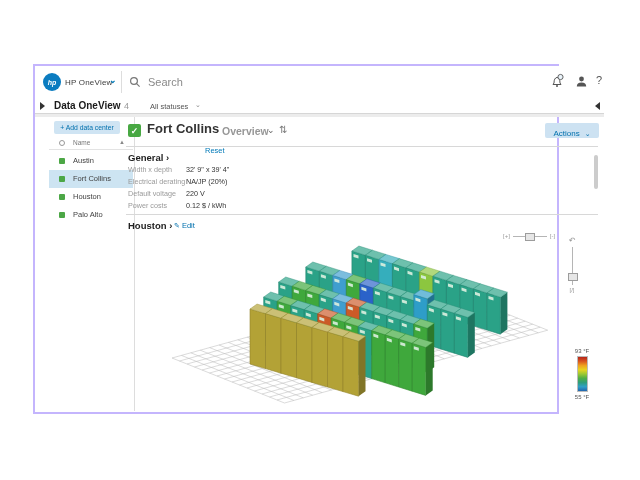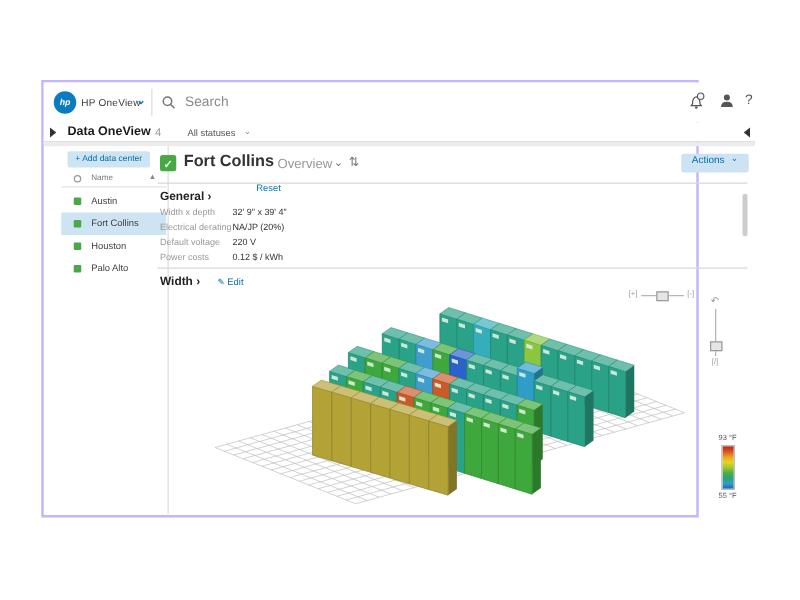--- a/index.html
+++ b/index.html
@@ -41,25 +41,25 @@
   #sh-name{left:24px;top:1px;font-size:6.5px;color:#777;}
   #sh-sort{left:70px;top:1px;font-size:6px;color:#888;}
   .side-row{position:absolute;left:0;width:84px;height:18px;}
   .side-row.sel{background:#cde4f2;}
   .side-sq{position:absolute;left:10px;top:6px;width:6px;height:6px;background:#4ca746;border-radius:1px;}
   .side-nm{position:absolute;left:24px;top:4px;font-size:7.5px;color:#3f3f3f;}
   
   #chk{left:93px;top:58px;width:13px;height:13px;background:#48a843;border-radius:2px;color:#fff;
        font-size:9px;font-weight:bold;display:flex;align-items:center;justify-content:center;}
   #m-title{left:112px;top:55px;font-size:13px;font-weight:bold;color:#333;}
-  #m-view{left:187px;top:59px;font-size:10.5px;color:#979797;}
+  #m-view{left:187px;top:59px;font-size:10.5px;color:#979797;font-weight:bold;}
   #m-view-ch{left:232px;top:59px;font-size:9px;color:#666;}
   #m-activity{left:244px;top:58px;font-size:10px;color:#777;}
   #actions{left:510px;top:57px;width:54px;height:15px;background:#cde2f2;border-radius:2px;color:#0070ad;
-           font-size:8px;display:flex;align-items:flex-start;justify-content:center;gap:5px;}
+           font-size:8px;display:flex;align-items:flex-end;justify-content:center;gap:5px;}
   .hr{height:1px;background:#d8d8d8;}
   #hr1{left:91px;top:80px;width:472px;}
   #hr2{left:91px;top:148px;width:472px;}
   
   #gen-head{left:93px;top:86px;font-size:9.5px;font-weight:bold;color:#222;}
   #gen-fields{left:93px;top:99px;width:220px;display:grid;grid-template-columns:58px auto;row-gap:3px;}
   .g-lab{font-size:7.2px;color:#9a9a9a;}
   .g-val{font-size:7.2px;color:#333;}
   #scroll-thumb{left:559px;top:89px;width:4px;height:34px;background:#ccc;border-radius:2px;}
   
@@ -168,21 +168,21 @@
         <div class="g-lab">Electrical derating</div>
         <div class="g-val">NA/JP (20%)</div>
         <div class="g-lab">Default voltage</div>
         <div class="g-val">220 V</div>
         <div class="g-lab">Power costs</div>
         <div class="g-val">0.12 $ / kWh</div>
       </div>
     <div id="scroll-thumb" class="abs"></div>
     <div id="hr2" class="abs hr"></div>
 
-    <div id="lay-head" class="abs">Width ›</div>
+    <div id="lay-head" class="abs">Houston ›</div>
     <div id="lay-edit" class="abs">
       <span style="font-size:7px;">✎</span>
       <span>Edit</span>
     </div>
 
     <svg id="viz" class="abs" width="476" height="178" viewBox="0 0 476 178">
         <path d="M50.0 130.0L162.5 175.0M59.4 127.4L171.9 172.4M68.8 124.8L181.3 169.8M78.2 122.2L190.7 167.2M87.6 119.6L200.1 164.6M97.0 117.0L209.5 162.0M106.4 114.4L218.9 159.4M115.8 111.8L228.3 156.8M125.2 109.2L237.7 154.2M134.6 106.6L247.1 151.6M144.0 104.0L256.5 149.0M153.4 101.4L265.9 146.4M162.8 98.8L275.3 143.8M172.2 96.2L284.7 141.2M181.6 93.6L294.1 138.6M191.0 91.0L303.5 136.0M200.4 88.4L312.9 133.4M209.8 85.8L322.3 130.8M219.2 83.2L331.7 128.2M228.6 80.6L341.1 125.6M238.0 78.0L350.5 123.0M247.4 75.4L359.9 120.4M256.8 72.8L369.3 117.8M266.2 70.2L378.7 115.2M275.6 67.6L388.1 112.6M285.0 65.0L397.5 110.0M294.4 62.4L406.9 107.4M303.8 59.8L416.3 104.8M313.2 57.2L425.7 102.2M50.0 130.0L313.2 57.2M57.5 133.0L320.7 60.2M65.0 136.0L328.2 63.2M72.5 139.0L335.7 66.2M80.0 142.0L343.2 69.2M87.5 145.0L350.7 72.2M95.0 148.0L358.2 75.2M102.5 151.0L365.7 78.2M110.0 154.0L373.2 81.2M117.5 157.0L380.7 84.2M125.0 160.0L388.2 87.2M132.5 163.0L395.7 90.2M140.0 166.0L403.2 93.2M147.5 169.0L410.7 96.2M155.0 172.0L418.2 99.2M162.5 175.0L425.7 102.2" stroke="#bdbdbd" stroke-width="0.55" fill="none"></path>
         <polygon points="243.4,64.2 250.4,59.2 250.4,22.2 243.4,27.2" fill="rgb(30,117,97)"></polygon>
         <polygon points="229.9,60.0 243.4,64.2 243.4,27.2 229.9,23.0" fill="#2aa287" stroke="rgb(34,133,111)" stroke-width="0.6"></polygon>
         <polygon points="229.9,23.0 243.4,27.2 250.4,22.2 236.9,18.0" fill="rgb(110,192,173)" stroke="rgb(36,138,115)" stroke-width="0.4"></polygon>

